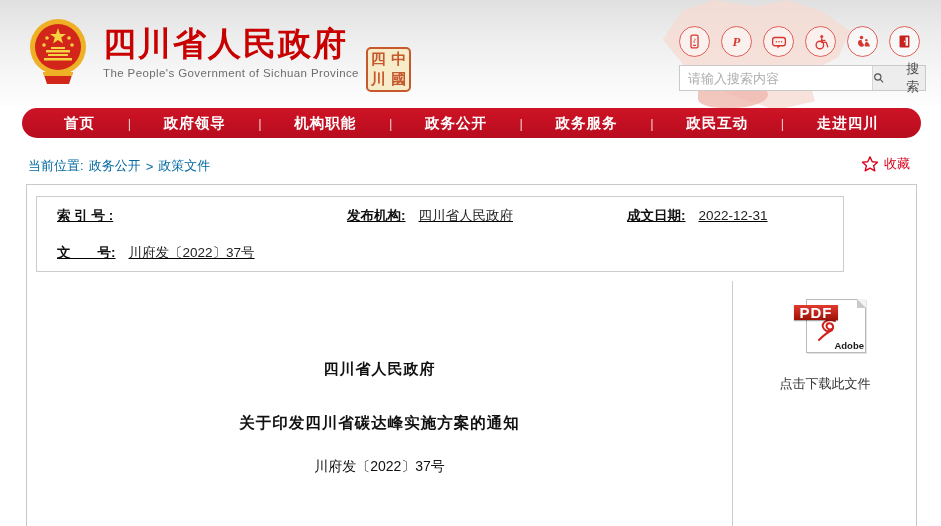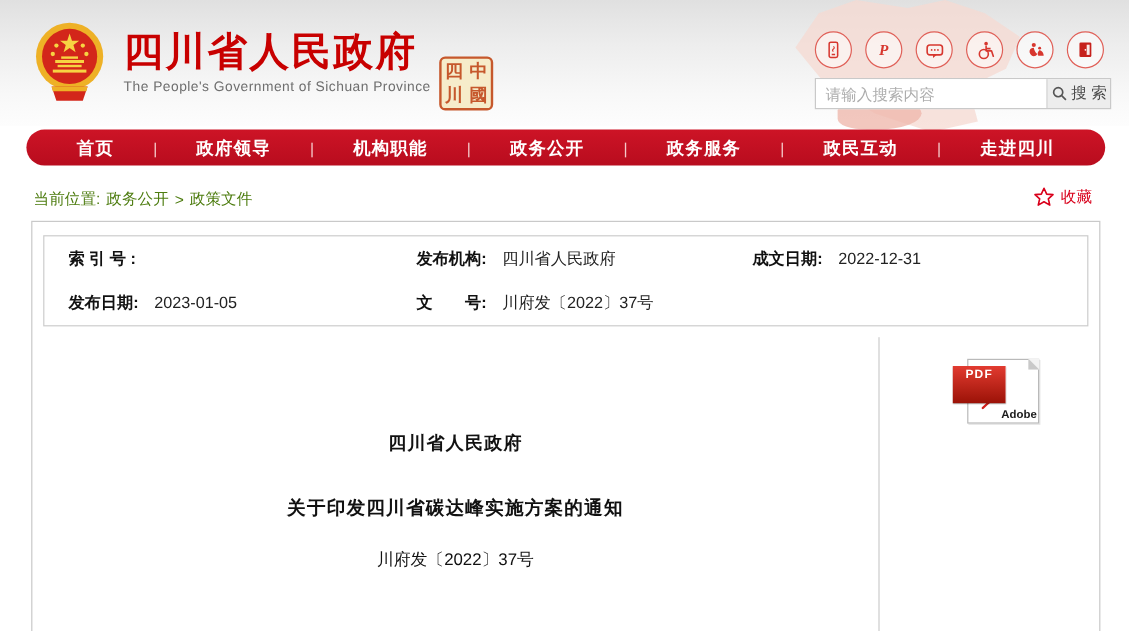--- a/index.html
+++ b/index.html
@@ -32,65 +32,65 @@
   .qicon { width:31px; height:31px; border-radius:50%; border:1.5px solid #e06058;
     background:rgba(255,255,255,.55); display:flex; align-items:center; justify-content:center;
     cursor:pointer; }
 
   .search-bar { position:absolute; left:679px; top:65px; width:247px; height:26px;
     border:1px solid #c9c9c9; background:#fff; display:flex; }
   .search-input { flex:1; border:none; outline:none; padding:0 8px; font-size:13px; color:#333;
     font-family:inherit; }
   .search-input::placeholder { color:#adadad; }
   .search-btn { width:64px; background:#ededed; border:none; border-left:1px solid #d5d5d5;
-    display:flex; align-items:center; justify-content:center; gap:3px;
+    display:flex; align-items:center; justify-content:center; gap:16px;
     font-size:13px; color:#4a4a4a; cursor:pointer; font-family:inherit; }
 
   
   .nav { position:absolute; left:22px; top:108px; width:899px; height:30px;
     background:linear-gradient(180deg,#cd1426,#b80c1e); border-radius:17px;
     display:flex; align-items:center; justify-content:space-between; padding:0 42px; }
   .nav-item { color:#fff; font-size:14.5px; font-weight:bold; letter-spacing:1px;
     cursor:pointer; white-space:nowrap; }
   .nav-sep { color:#f5c9c9; font-size:13px; }
 
   
-  .breadcrumb { position:absolute; left:28px; top:157px; font-size:13px; color:#4d7c0f;
+  .breadcrumb { position:absolute; left:28px; top:157px; font-size:13px; color:#0369a1;
     display:flex; gap:5px; align-items:center; }
   .crumb-link { cursor:pointer; }
   .favorite { position:absolute; right:31px; top:155px; display:flex; align-items:center;
     gap:5px; cursor:pointer; }
   .favorite-label { color:#d9001b; font-size:13px; }
 
   
   .outer-box { position:absolute; left:26px; top:184px; width:891px; height:400px;
     border:1px solid #c9c9c9; background:#fff; }
-  .meta-box { position:absolute; left:9px; top:11px; width:871px; height:76px;
+  .meta-box { position:absolute; left:9px; top:11px; width:808px; height:76px;
     border:1px solid #ccc; display:grid;
-    grid-template-columns:290px 280px 1fr; grid-template-rows:1fr 1fr; }
+    grid-template-columns:290px 280px 1fr; grid-template-rows:1fr 1fr;text-decoration:underline; }
   .meta-cell { display:flex; align-items:center; padding-left:20px; font-size:13.5px; }
   .meta-label { font-weight:bold; color:#111; white-space:pre; }
   .meta-value { margin-left:13px; color:#222; white-space:pre; }
 
   .doc-line { position:absolute; left:0; width:705px; text-align:center; color:#111; }
   .doc-org   { top:175px; font-size:15px; font-weight:bold; letter-spacing:1px; }
   .doc-title { top:228px; font-size:15.5px; font-weight:bold; letter-spacing:1px; }
   .doc-number{ top:273px; font-size:14px; }
 
   .v-divider { position:absolute; left:705px; top:96px; width:1px; height:304px; background:#ccc; }
 
   .pdf-panel { position:absolute; left:706px; top:96px; width:184px; text-align:center; }
   .pdf-icon { position:relative; width:42px; height:54px; margin:18px auto 0; cursor:pointer; }
   .pdf-page { position:absolute; left:2px; top:0; width:60px; height:54px; background:#fff;
     border:1px solid #b9b9b9; box-shadow:1px 1px 0 #e3e3e3; }
   .pdf-fold { position:absolute; right:-1px; top:-1px; width:0; height:0;
     border-top:9px solid #f3f3f3; border-left:9px solid #c9c9c9; }
-  .pdf-banner { position:absolute; left:-10px; top:6px; width:44px; height:31px;
+  .pdf-banner { position:absolute; left:-10px; top:6px; width:44px; height:15px;
     background:linear-gradient(180deg,#e23b30,#9b1207); color:#fff; font-weight:bold;
-    font-size:10px; line-height:15px; text-align:center; letter-spacing:1px;
+    font-size:15px; line-height:15px; text-align:center; letter-spacing:1px;
     box-shadow:0 1px 1px rgba(0,0,0,.35); }
   .pdf-swirl { position:absolute; left:9px; top:17px; }
   .adobe-label { position:absolute; right:1px; bottom:1px; font-size:9.5px; font-weight:bold;
     color:#1a1a1a; }
   .pdf-download-text { margin-top:22px; font-size:13px; color:#333; cursor:pointer; }
 </style>
 </head>
 <body>
 
 <div class="page">
@@ -223,24 +223,20 @@
       </div>
       <div class="meta-cell">
         <span class="meta-label">发布机构:</span>
         <span class="meta-value">四川省人民政府</span>
       </div>
       <div class="meta-cell">
         <span class="meta-label">成文日期:</span>
         <span class="meta-value">2022-12-31</span>
       </div>
       <div class="meta-cell">
-        <span class="meta-label">发布日期:</span>
-        <span class="meta-value">2023-01-05</span>
-      </div>
-      <div class="meta-cell">
         <span class="meta-label">文　　号:</span>
         <span class="meta-value">川府发〔2022〕37号</span>
       </div>
     </div>
 
     <div class="doc-line doc-org">四川省人民政府</div>
     <div class="doc-line doc-title">关于印发四川省碳达峰实施方案的通知</div>
     <div class="doc-line doc-number">川府发〔2022〕37号</div>
 
     <div class="v-divider"></div>
@@ -250,16 +246,17 @@
         <div class="pdf-page">
           <div class="pdf-fold"></div>
           <svg class="pdf-swirl" width="24" height="26" viewBox="0 0 24 26" fill="none" stroke="#d2201c" stroke-width="2" stroke-linecap="round">
             <path d="M19 4 C10 1 4 7 8 12 C11 16 18 14 17 9 C16 5 10.5 5.5 10.5 9 C10.5 12 14 13.5 16.5 11.5"></path>
             <path d="M3 23 C8 18 12 15 16 13"></path>
           </svg>
           <span class="adobe-label">Adobe</span>
         </div>
         <div class="pdf-banner">PDF</div>
       </div>
+      <div class="pdf-download-text">点击下载此文件</div>
     </div>
 
   </div>
 </div>
 
 </body></html>

